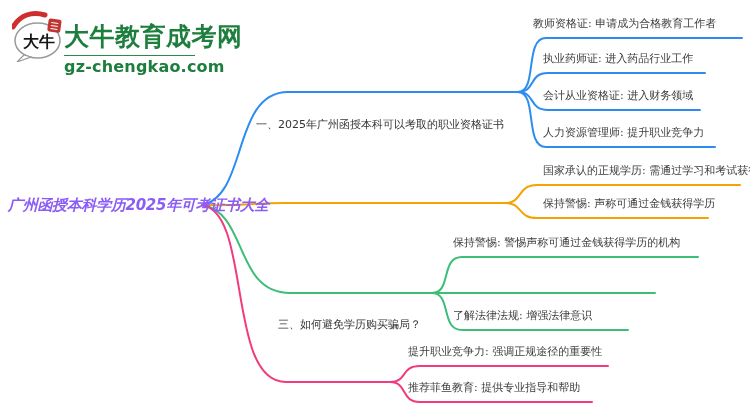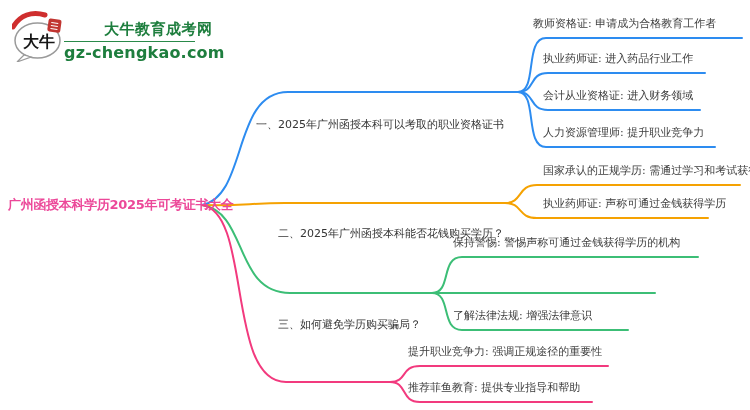--- a/index.html
+++ b/index.html
@@ -5,26 +5,26 @@
   html,body{margin:0;padding:0;background:#fff;}
   .stage{
     position:relative;width:750px;height:410px;background:#ffffff;overflow:hidden;
     font-family:"DejaVu Sans","Liberation Sans",sans-serif;
   }
   svg.lines{position:absolute;left:0;top:0;z-index:1;}
   .node{
     position:absolute;z-index:2;transform:translateY(-50%);
     white-space:nowrap;font-size:11px;color:#3c3c3c;line-height:1.1;
   }
-  .node.root{font-size:13px;font-weight:bold;color:#ec4899;letter-spacing:-0.3px;}
+  .node.root{font-size:15px;font-weight:bold;color:#8b5cf6;letter-spacing:-0.3px;font-style:italic;}
   .node.blabel{color:#343434;font-size:11px;margin-top:48px;}
   .logo{position:absolute;left:0;top:0;z-index:3;}
   .logo-icon{position:absolute;left:12px;top:10px;}
   .brand{position:absolute;left:64px;top:20px;width:140px;}
-  .brand-title{font-size:15px;font-weight:bold;color:#1e7e3e;letter-spacing:0.5px;white-space:nowrap;margin-left:40px;}
+  .brand-title{font-size:25px;font-weight:bold;color:#1e7e3e;letter-spacing:0.5px;white-space:nowrap;}
   .brand-rule{height:1px;background:#2a8a4a;margin:2px 0 1px 0;width:131px;}
   .brand-domain{font-size:16px;font-weight:bold;color:#1e7e3e;letter-spacing:0.2px;white-space:nowrap;}
 </style>
 </head>
 <body>
 
 <div class="stage">
 
   <svg class="lines" width="750" height="410" viewBox="0 0 750 410">
 
@@ -75,23 +75,22 @@
   </div>
 
   <div class="node root" style="left:8px;top:205px">广州函授本科学历2025年可考证书大全</div>
 
   <div class="node blabel" style="left:256px;top:77px">一、2025年广州函授本科可以考取的职业资格证书</div>
   <div class="node" style="left:533px;top:24px">教师资格证: 申请成为合格教育工作者</div>
   <div class="node" style="left:543px;top:96px">会计从业资格证: 进入财务领域</div>
   <div class="node" style="left:543px;top:59px">执业药师证: 进入药品行业工作</div>
   <div class="node" style="left:543px;top:133px">人力资源管理师: 提升职业竞争力</div>
 
-  <div class="node blabel" style="left:278px;top:186px">二、2025年广州函授本科能否花钱购买学历？</div>
   <div class="node" style="left:543px;top:171px">国家承认的正规学历: 需通过学习和考试获得</div>
-  <div class="node" style="left:543px;top:204px">执业药师证: 声称可通过金钱获得学历</div>
+  <div class="node" style="left:543px;top:204px">保持警惕: 声称可通过金钱获得学历</div>
 
   <div class="node" style="left:453px;top:243px">保持警惕: 警惕声称可通过金钱获得学历的机构</div>
   <div class="node blabel" style="left:278px;top:277px">三、如何避免学历购买骗局？</div>
   <div class="node" style="left:453px;top:316px">了解法律法规: 增强法律意识</div>
 
   <div class="node blabel" style="left:278px;top:368px">四、总结与推荐</div>
   <div class="node" style="left:408px;top:352px">提升职业竞争力: 强调正规途径的重要性</div>
   <div class="node" style="left:408px;top:388px">推荐菲鱼教育: 提供专业指导和帮助</div>
 
 </div>

